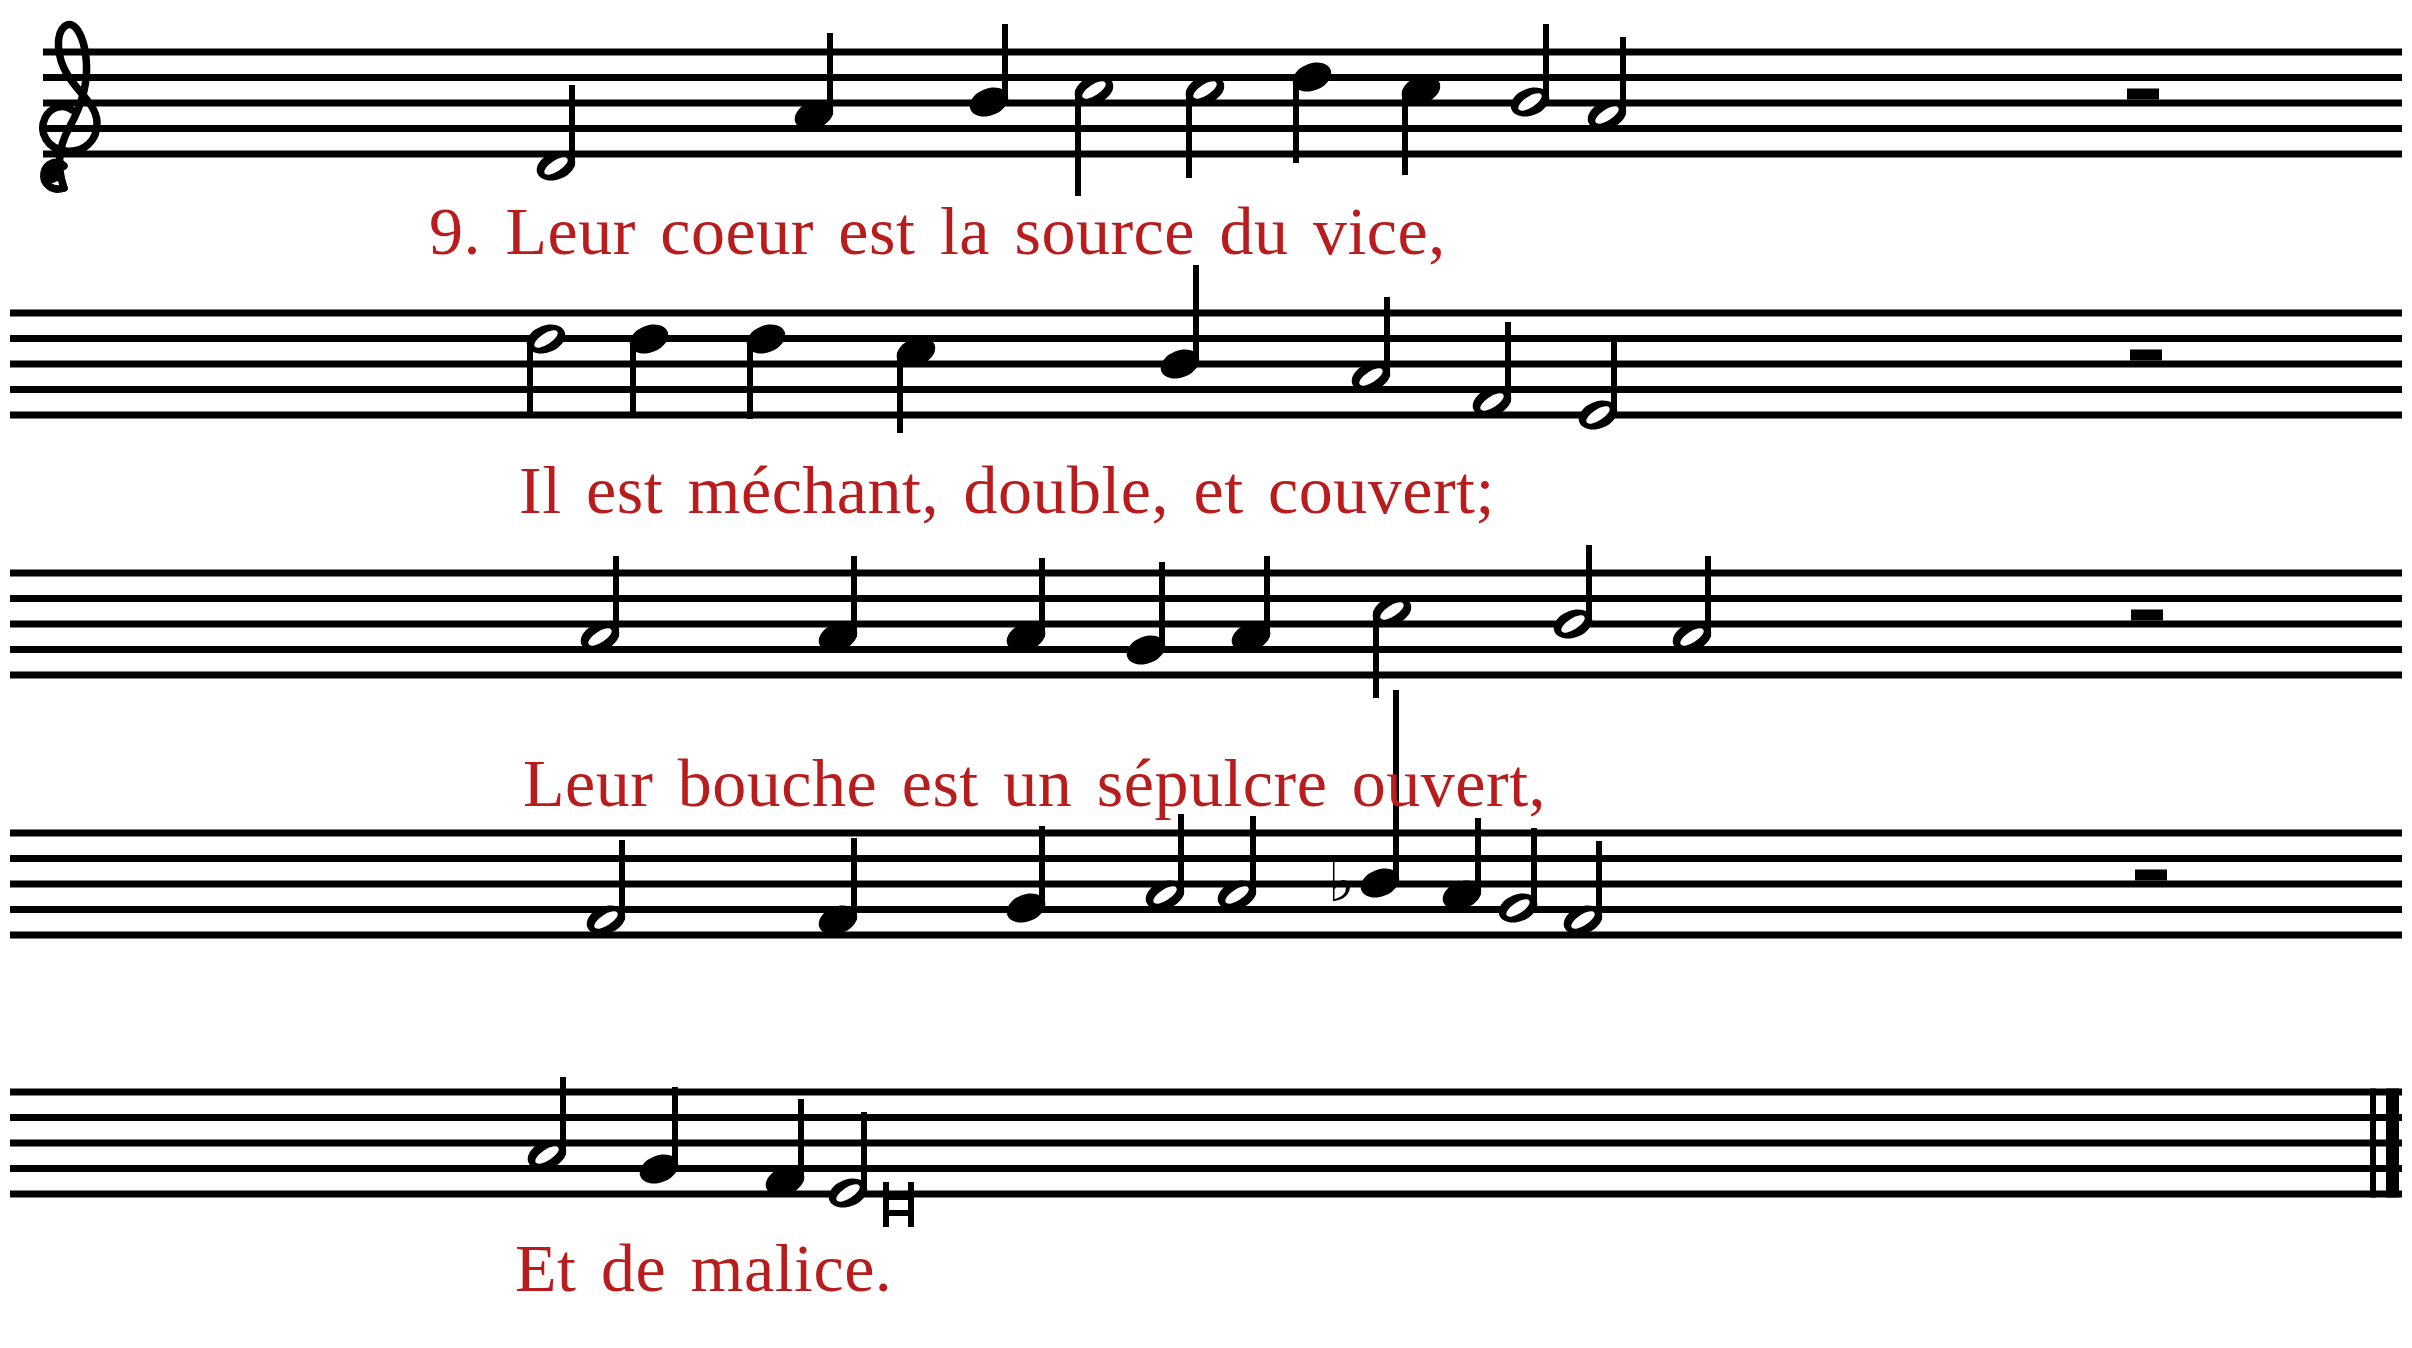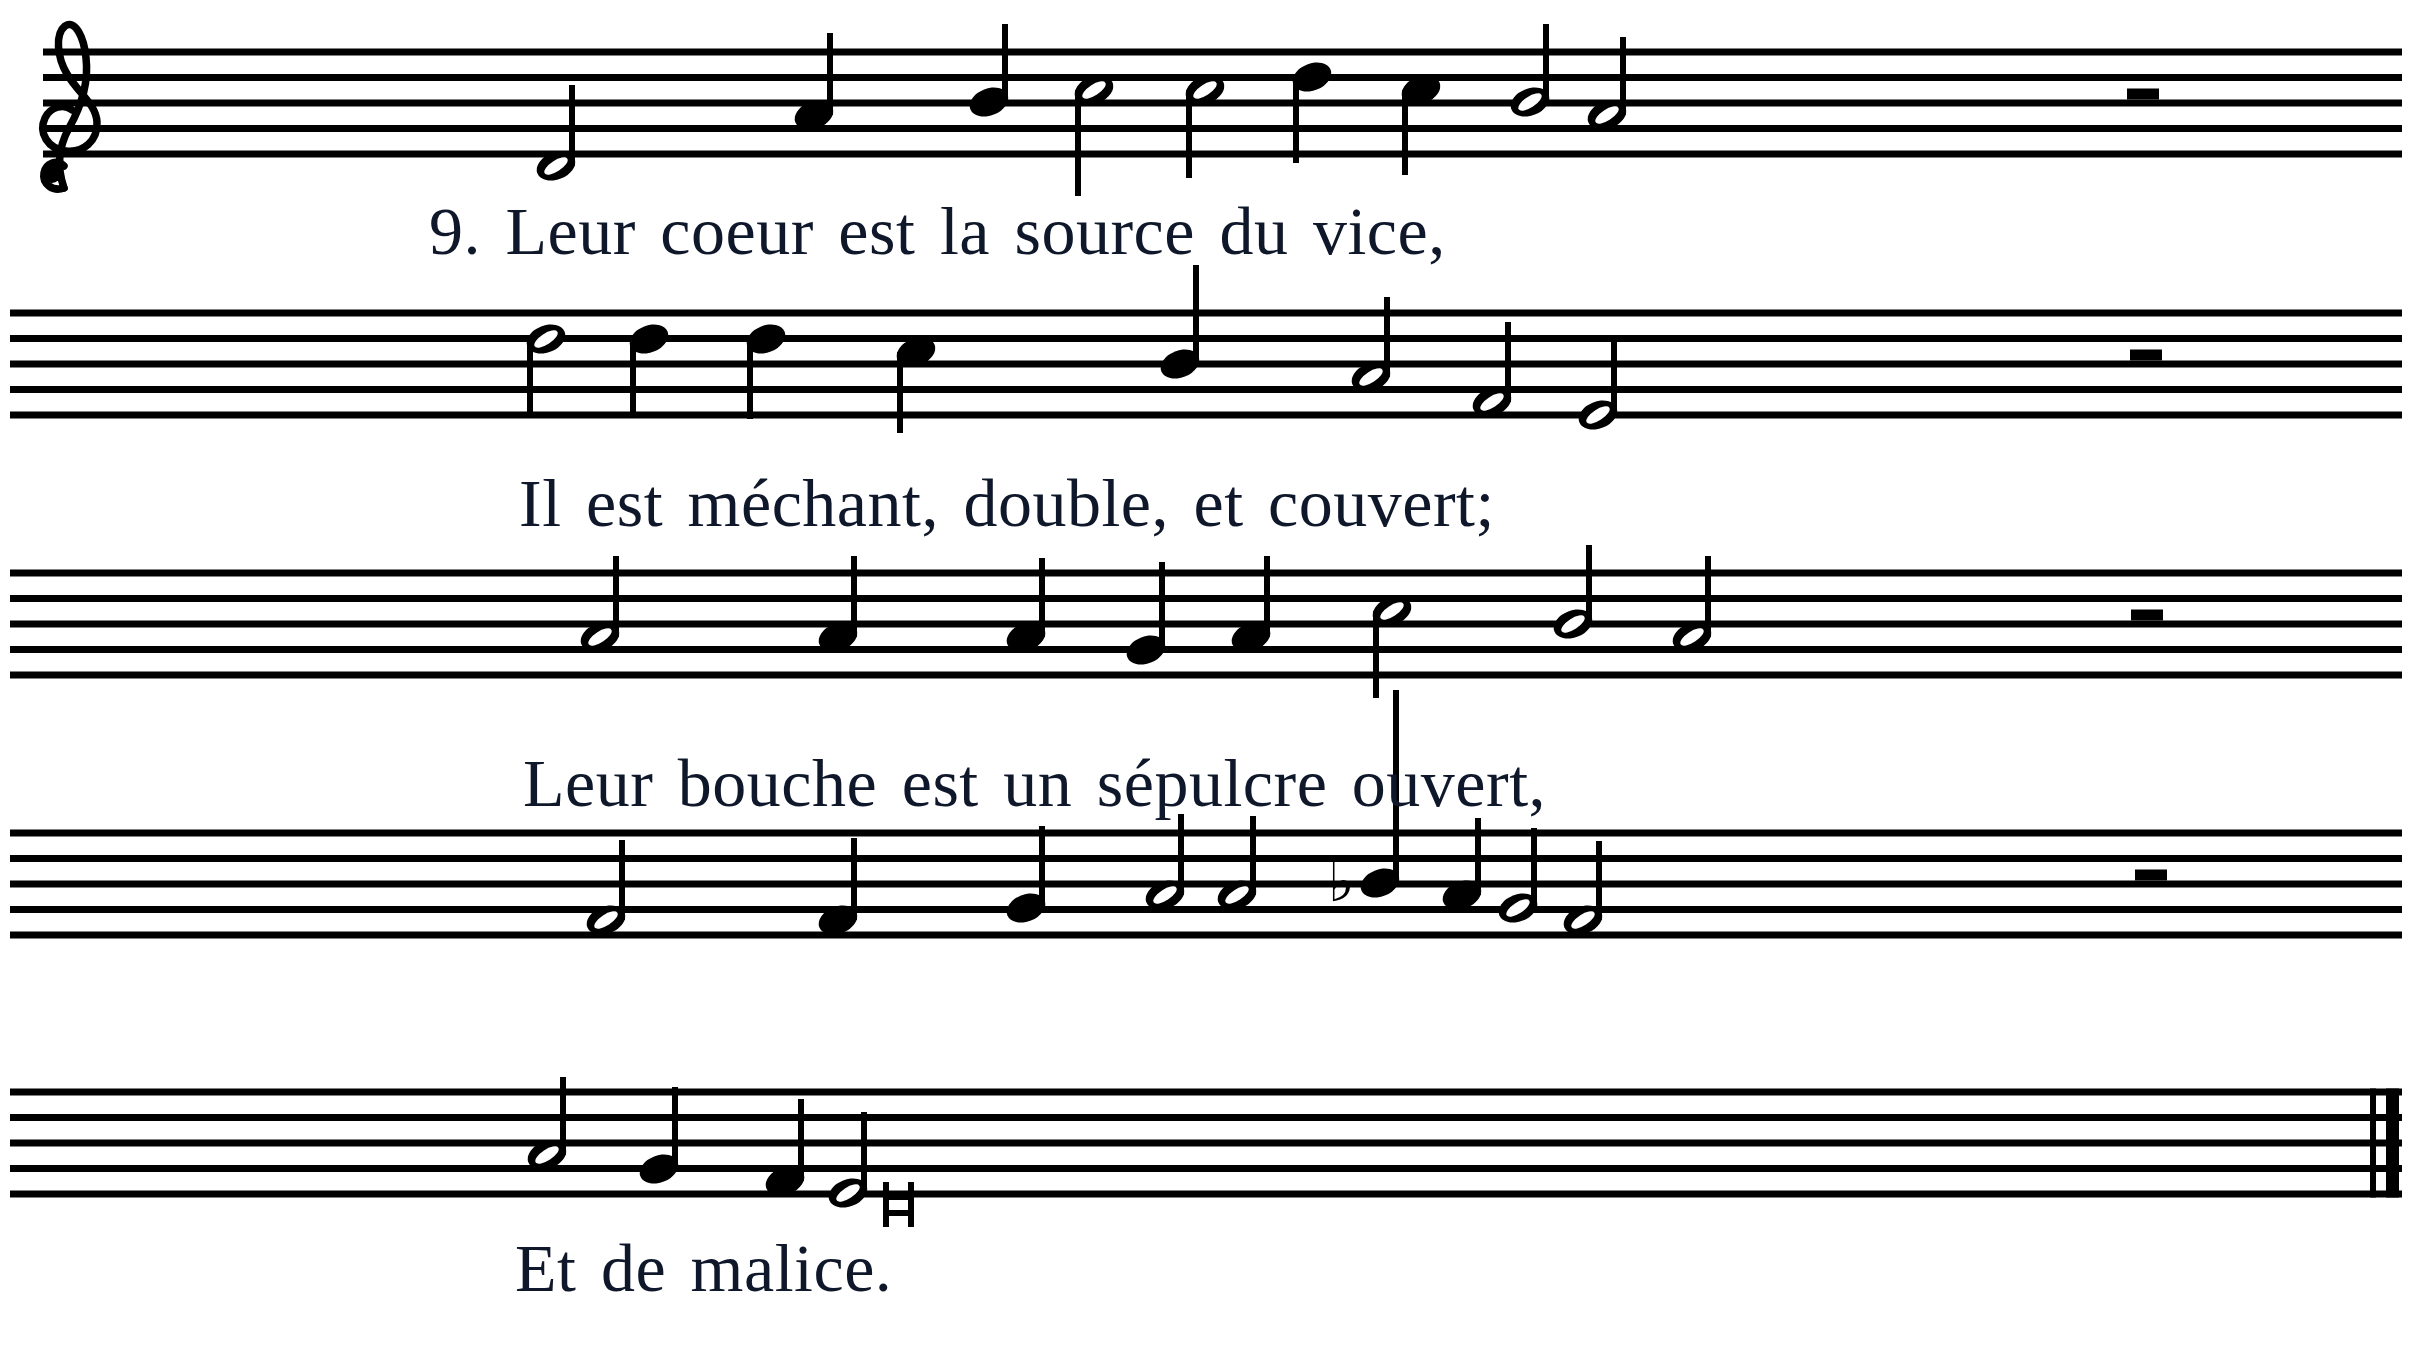--- a/index.html
+++ b/index.html
@@ -1,19 +1,19 @@
 <!DOCTYPE html>
 <html><head>
 <meta charset="utf-8">
 <style>
   html,body{margin:0;padding:0;background:#ffffff;}
   #page{position:relative;width:2412px;height:1348px;background:#ffffff;overflow:hidden;
         font-family:"Liberation Serif","DejaVu Serif",serif;}
   #score{position:absolute;left:0;top:0;}
-  .lyric{position:absolute;font-size:68px;color:#0f172a;white-space:nowrap;
+  .lyric{position:absolute;font-size:68px;color:#b91c1c;white-space:nowrap;
          letter-spacing:0.5px;word-spacing:7px;}
 </style>
 </head>
 <body>
 
 <div id="page">
   <svg id="score" width="2412" height="1348" viewBox="0 0 2412 1348">
       <g>
         <rect x="43" y="48.5" width="2359" height="7" fill="#000"></rect>
         <rect x="43" y="74" width="2359" height="7" fill="#000"></rect>
@@ -234,16 +234,16 @@
           <rect x="883" y="1182" width="6" height="45" fill="#000"></rect>
           <rect x="908" y="1182" width="6" height="45" fill="#000"></rect>
           <rect x="883" y="1194" width="31" height="6" fill="#000"></rect>
           <rect x="883" y="1210" width="31" height="6" fill="#000"></rect>
         </g>
         <rect x="2370" y="1088.5" width="6" height="109" fill="#000"></rect>
         <rect x="2386" y="1088.5" width="13" height="109" fill="#000"></rect>
       </g>
     </svg>
   <div class="lyric" style="left: 429px; top: 192px;">9. Leur coeur est la source du vice,</div>
-  <div class="lyric" style="left: 519px; top: 464px;">Il est méchant, double, et couvert;</div>
+  <div class="lyric" style="left: 519px; top: 451px;">Il est méchant, double, et couvert;</div>
   <div class="lyric" style="left: 523px; top: 700px; margin-top: 44px;">Leur bouche est un sépulcre ouvert,</div>
   <div class="lyric" style="left: 515px; top: 1229px;">Et de malice.</div>
 </div>
 
 </body></html>

